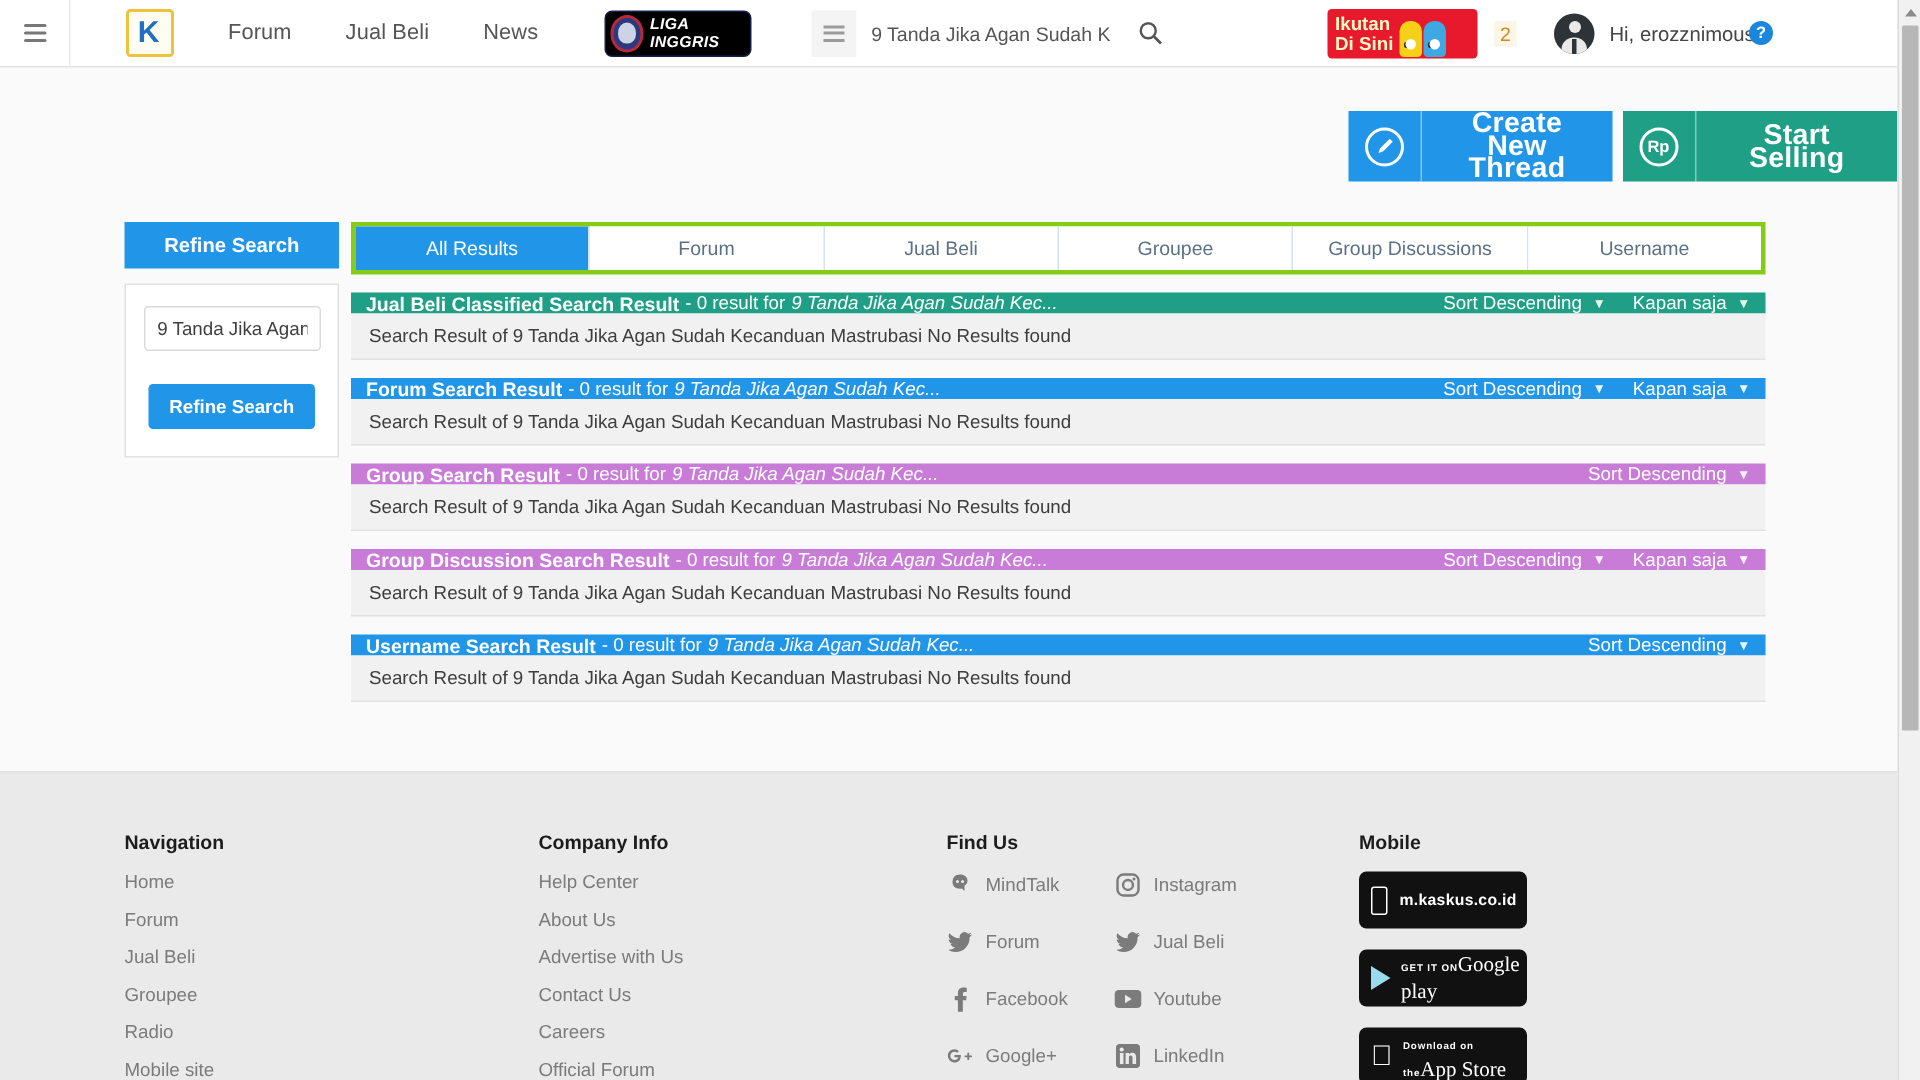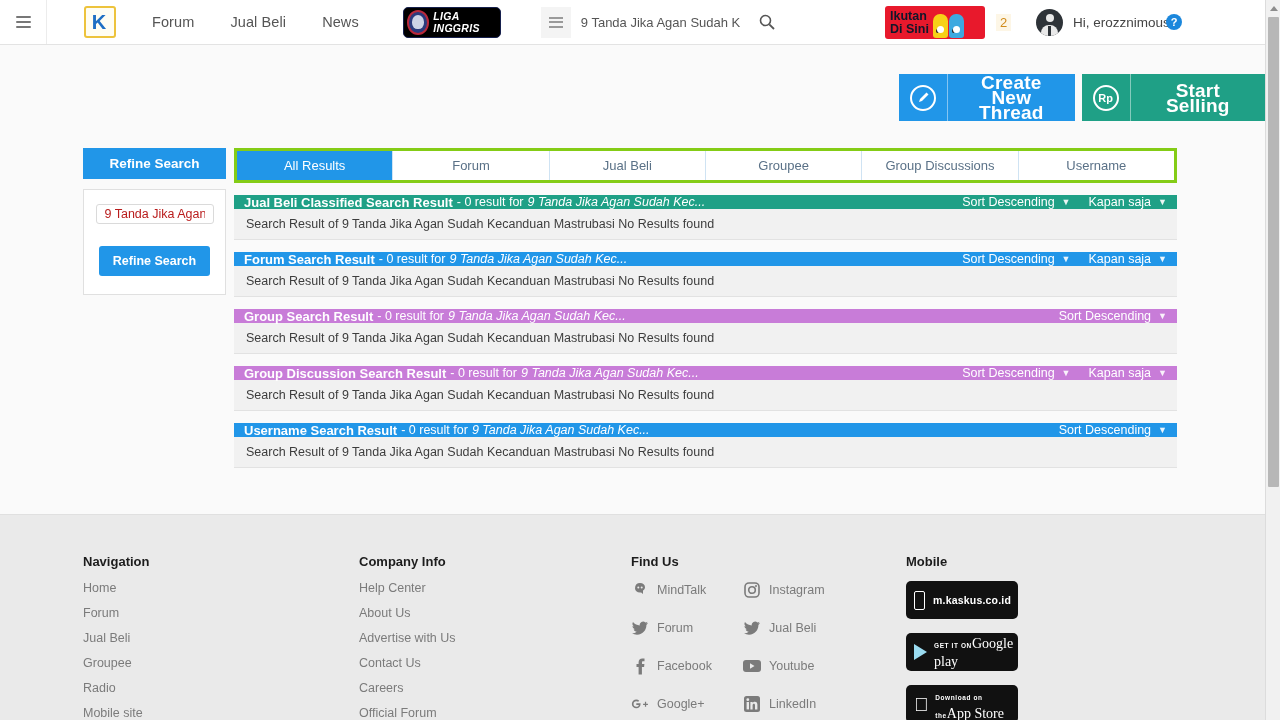--- a/index.html
+++ b/index.html
@@ -72,21 +72,21 @@
   .searchbtn {
     width: 32px; height: 31px; background: #fff; display: flex;
     align-items: center; justify-content: center; cursor: pointer;
   }
 
   .promo {
     position: absolute; left: 885px; top: 6px;
     width: 100px; height: 33px; background: #e8192c; border-radius: 3px;
     display: flex; align-items: center; cursor: pointer; overflow: hidden;
   }
-  .promo-text { color: #0f172a; font-weight: bold; font-size: 12.5px; line-height: 13px; margin-left: 5px; }
+  .promo-text { color: #fef9c3; font-weight: bold; font-size: 12.5px; line-height: 13px; margin-left: 5px; }
   .promo-figs { position: relative; width: 42px; height: 30px; margin-left: 2px; }
   .fig { position: absolute; bottom: 0; width: 15px; height: 24px; border-radius: 7px 7px 3px 3px; }
   .fig.yellow { left: 2px; background: #f7d117; }
   .fig.blue { left: 18px; background: #3da9e0; }
   .fig .eyes { position: absolute; top: 5px; left: 3px; width: 9px; height: 4px; }
   .fig .eyes b { display: inline-block; width: 3px; height: 4px; background: #222; border-radius: 50%; }
   .fig .mouth { position: absolute; top: 12px; left: 4px; width: 7px; height: 7px; background: #fff; border-radius: 50%; }
 
   .notifcount {
     position: absolute; left: 996px; top: 14px; font-size: 13px;
@@ -133,22 +133,22 @@
   .refine-head {
     height: 31px; background: #2196e8; color: #fff; font-size: 13.5px;
     font-weight: bold; display: flex; align-items: center; justify-content: center;
     cursor: pointer;
   }
   .refine-panel {
     margin-top: 10px; border: 1px solid #e0e0e0; background: #fff;
     padding: 14px 12px 18px; display: flex; flex-direction: column; align-items: center;
   }
   .refine-input {
-    width: 118px; height: 20px; border: 1px solid #dadada; border-radius: 3px;
-    font-size: 12.5px; color: #b91c1c; padding: 0 8px; outline: none;
+    width: 118px; height: 30px; border: 1px solid #dadada; border-radius: 3px;
+    font-size: 12.5px; color: #404040; padding: 0 8px; outline: none;
     font-family: "Liberation Sans", sans-serif;
   }
   .refine-btn {
     margin-top: 22px; background: #2196e8; color: #fff; border: none;
     font-size: 12.5px; font-weight: bold; padding: 8px 14px; border-radius: 3px;
     cursor: pointer; font-family: "Liberation Sans", sans-serif;
   }
 
   .content { position: absolute; left: 234px; top: 0; width: 943px; }
   .tabs { display: flex; border: 3px solid #84cc16; }

